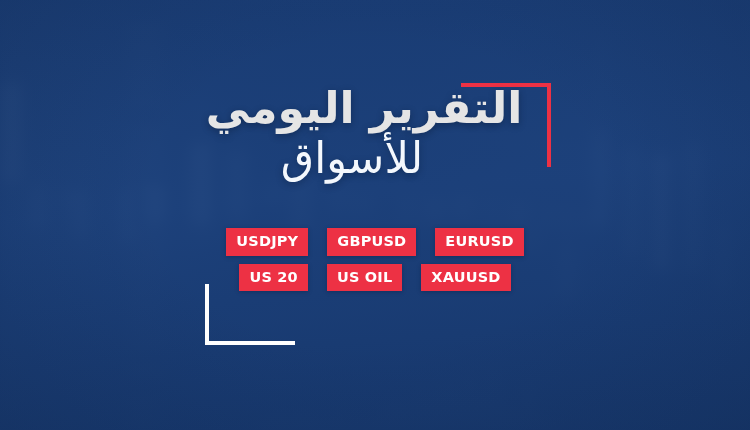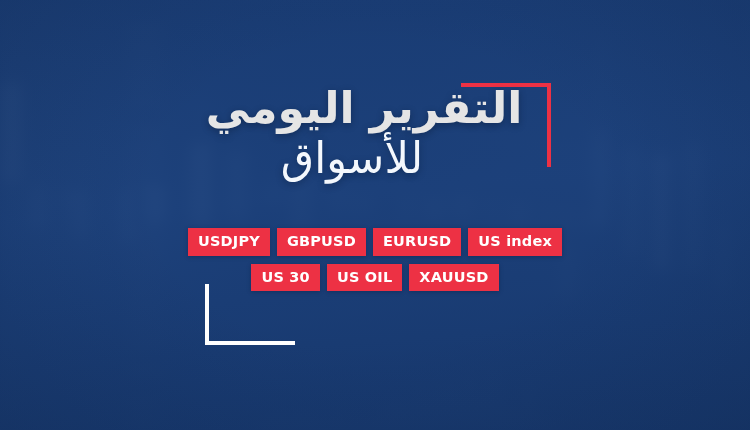--- a/index.html
+++ b/index.html
@@ -159,21 +159,21 @@
   
   .tags {
     position:absolute;
     left:0; right:0; top:228px;
     direction:rtl;
   }
   .tag-row {
     display:flex;
     justify-content:center;
     align-items:center;
-    gap:7px;
+    gap:19px;
     direction:ltr;
   }
   .tag-row + .tag-row { margin-top:8px; }
   .tag {
     background:#ed3144;
     color:#ffffff;
     font-size:14.5px;
     font-weight:bold;
     letter-spacing:.2px;
     line-height:1;
@@ -361,24 +361,23 @@
     <div class="headline">
       <span class="headline-line1">التقرير اليومي</span>
       <span class="headline-line2">للأسواق</span>
     </div>
 
     <div class="tags">
       <div class="tag-row">
           <span class="tag">USDJPY</span>
           <span class="tag">GBPUSD</span>
           <span class="tag">EURUSD</span>
-          <span class="tag">US index</span>
         </div>
       <div class="tag-row">
-          <span class="tag">US 30</span>
+          <span class="tag">US 20</span>
           <span class="tag">US OIL</span>
           <span class="tag">XAUUSD</span>
         </div>
     </div>
 
 
   </div>
 </div>
 
 </body></html>

